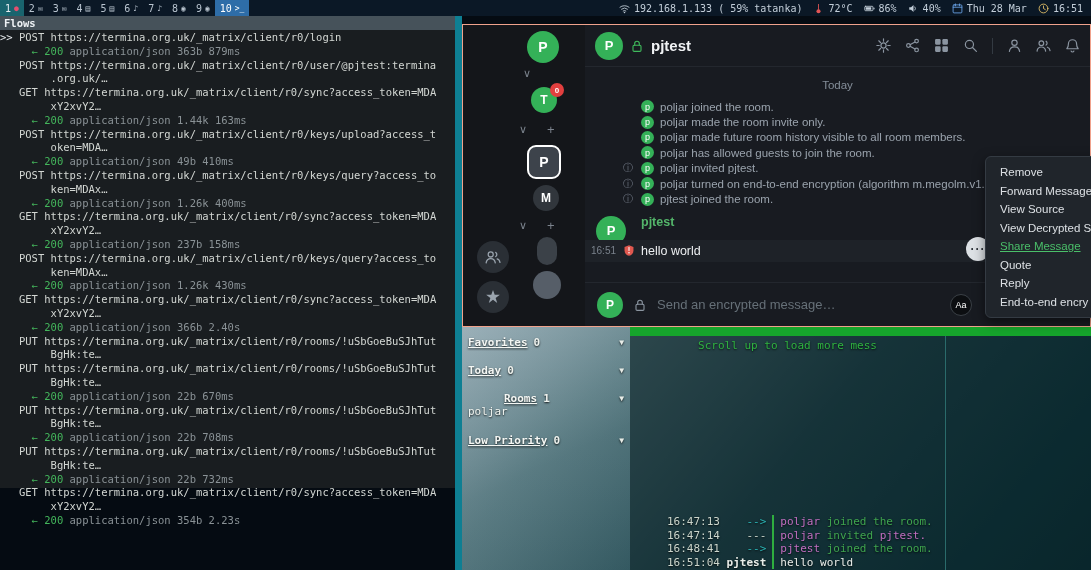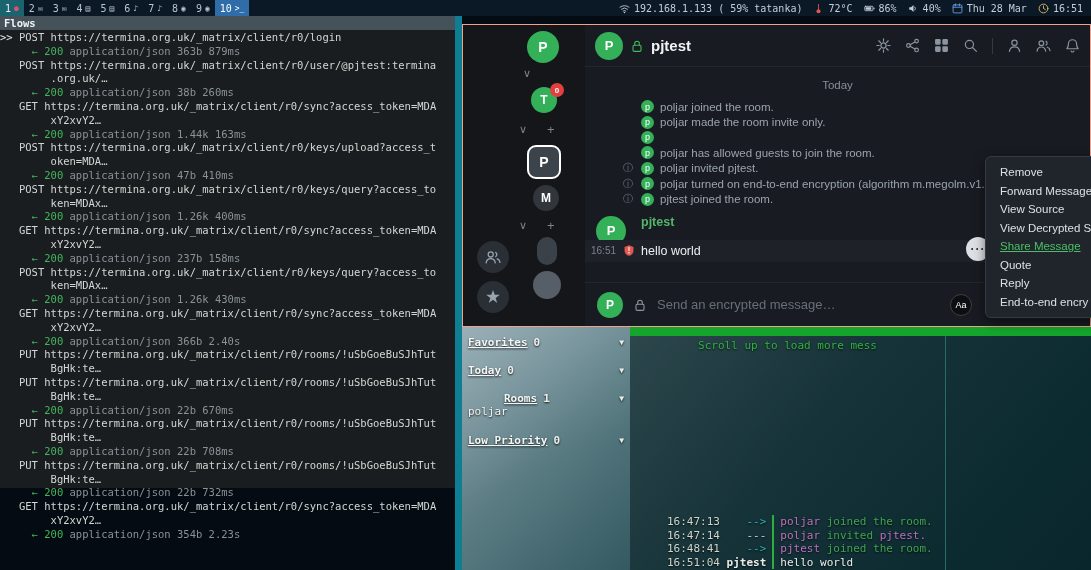--- a/index.html
+++ b/index.html
@@ -264,33 +264,32 @@
 
         <div class="flow">
           <div class="fl-line"><span class="f-sel">&gt;&gt; </span><span class="f-method">POST </span><span class="f-url">https://termina.org.uk/_matrix/client/r0/login</span></div>
 
           <div class="fl-line f-resp"><span class="f-status">← 200 </span><span class="f-meta">application/json 363b 879ms</span></div>
         </div>
 
         <div class="flow">
           <div class="fl-line"><span class="f-sel">   </span><span class="f-method">POST </span><span class="f-url">https://termina.org.uk/_matrix/client/r0/user/@pjtest:termina</span></div>
           <div class="fl-line f-cont">.org.uk/…</div>
-          <div class="fl-line f-resp"><span class="f-status">← 200 </span><span class="f-meta">application/json 38b 260ms</span></div>
         </div>
 
         <div class="flow">
           <div class="fl-line"><span class="f-sel">   </span><span class="f-method">GET </span><span class="f-url">https://termina.org.uk/_matrix/client/r0/sync?access_token=MDA</span></div>
           <div class="fl-line f-cont">xY2xvY2…</div>
           <div class="fl-line f-resp"><span class="f-status">← 200 </span><span class="f-meta">application/json 1.44k 163ms</span></div>
         </div>
 
         <div class="flow">
           <div class="fl-line"><span class="f-sel">   </span><span class="f-method">POST </span><span class="f-url">https://termina.org.uk/_matrix/client/r0/keys/upload?access_t</span></div>
           <div class="fl-line f-cont">oken=MDA…</div>
-          <div class="fl-line f-resp"><span class="f-status">← 200 </span><span class="f-meta">application/json 47b 410ms</span></div>
+          <div class="fl-line f-resp"><span class="f-status">← 200 </span><span class="f-meta">application/json 49b 410ms</span></div>
         </div>
 
         <div class="flow">
           <div class="fl-line"><span class="f-sel">   </span><span class="f-method">POST </span><span class="f-url">https://termina.org.uk/_matrix/client/r0/keys/query?access_to</span></div>
           <div class="fl-line f-cont">ken=MDAx…</div>
           <div class="fl-line f-resp"><span class="f-status">← 200 </span><span class="f-meta">application/json 1.26k 400ms</span></div>
         </div>
 
         <div class="flow">
           <div class="fl-line"><span class="f-sel">   </span><span class="f-method">GET </span><span class="f-url">https://termina.org.uk/_matrix/client/r0/sync?access_token=MDA</span></div>
@@ -436,20 +435,21 @@
 
             <div class="event-row">
 
               <span class="mini-av">p</span>
               <span class="ev-text">poljar made the room invite only.</span>
             </div>
 
             <div class="event-row">
 
               <span class="mini-av">p</span>
+              <span class="ev-text">poljar made future room history visible to all room members.</span>
             </div>
 
             <div class="event-row">
 
               <span class="mini-av">p</span>
               <span class="ev-text">poljar has allowed guests to join the room.</span>
             </div>
 
             <div class="event-row">
               <span class="info-ic show">ⓘ</span>

